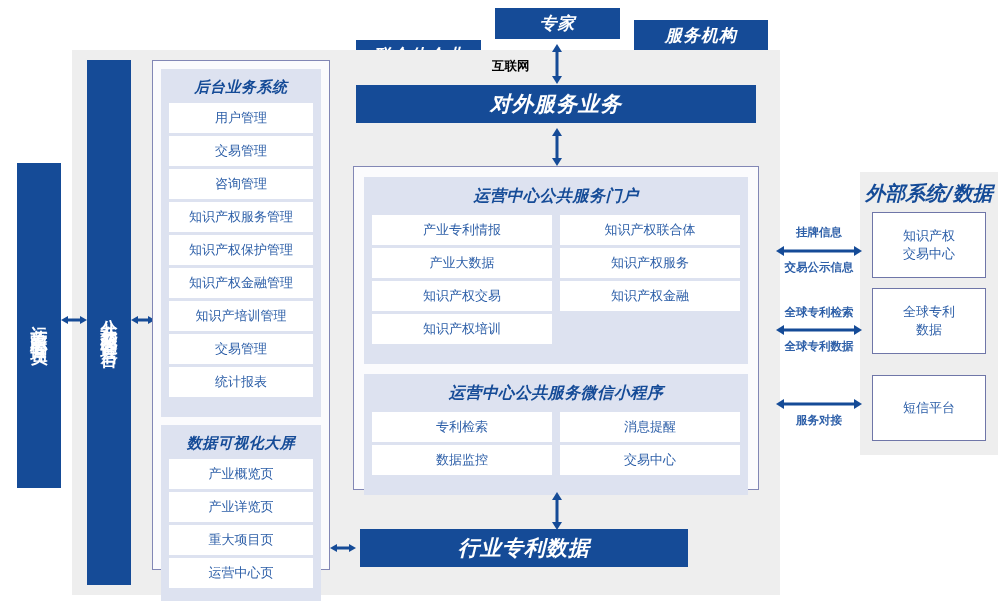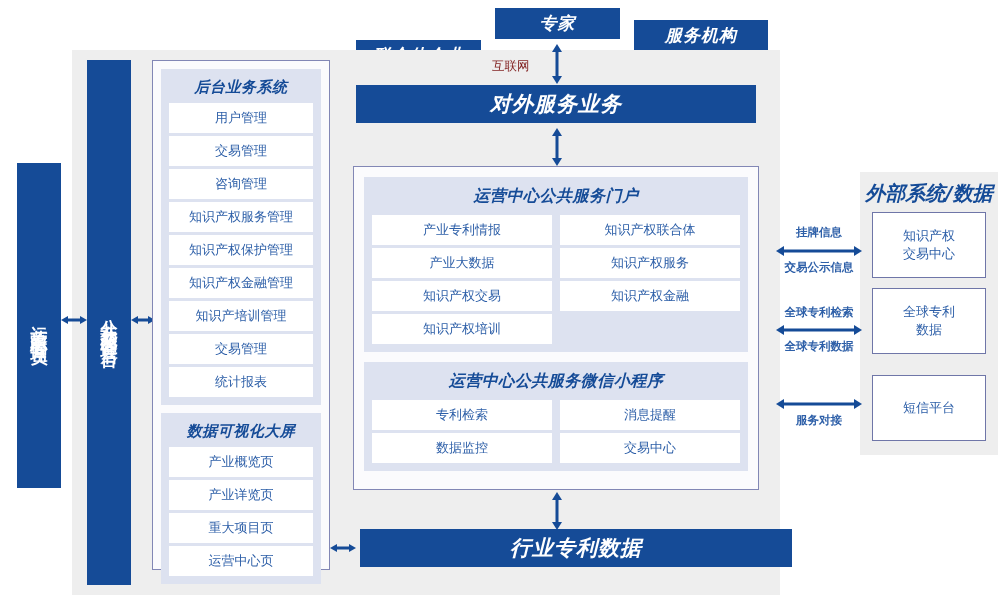--- a/index.html
+++ b/index.html
@@ -54,21 +54,21 @@
 
   
   .wbox {
     background: #fbfbfd;
     border: 1.5px solid #8287b5;
   }
 
   
   .group {
     background: #dde2f0;
-    padding: 6px 8px 8px 8px;
+    padding: 6px 8px 20px 8px;
   }
   .group-title {
     text-align: center;
     color: #154b97;
     font-weight: bold;
     font-style: italic;
     font-size: 15px;
     padding: 3px 0 6px 0;
     letter-spacing: .5px;
   }
@@ -114,23 +114,23 @@
 
   
   .conn-label {
     color: #2d5fa8;
     font-size: 11.5px;
     font-weight: bold;
     white-space: nowrap;
     text-align: center;
   }
   .net-label {
-    color: #7f1d1d;
+    color: #000000;
     font-size: 12.5px;
-    font-weight: normal;
+    font-weight: bold;
     white-space: nowrap;
   }
 
   svg { display: block; overflow: visible; }
 </style>
 </head>
 <body>
 
 <div class="abs blue-block top-actor" style="left:356px; top:8px; width:125px; height:31px;margin-top:32px;">联合体企业</div>
 <div class="abs blue-block top-actor" style="left:495px; top:8px; width:125px; height:31px;">专家</div>
@@ -244,21 +244,21 @@
 </div>
 
 <div class="abs" style="left:549px; top:492px; width:16px; height:38px;">
   <svg width="16" height="38" viewBox="0 0 16 38">
     <line x1="8" y1="5" x2="8" y2="33" stroke="#154b97" stroke-width="3"></line>
     <polygon points="8,0 3,8 13,8" fill="#154b97"></polygon>
     <polygon points="8,38 3,30 13,30" fill="#154b97"></polygon>
   </svg>
 </div>
 
-<div class="abs blue-block wide-bar" style="left:360px; top:529px; width:432px; height:38px;">行业专利数据</div>
+<div class="abs blue-block wide-bar" style="left:360px; top:529px; width:328px; height:38px;">行业专利数据</div>
 
 <div class="abs gray-panel" style="left:860px; top:172px; width:138px; height:283px;"></div>
 
 <div class="abs ext-title" style="left:860px; top:180px; width:138px;">外部系统/数据</div>
 
 <div class="abs ext-box" style="left:872px; top:212px; width:114px; height:66px; white-space:pre-line;">知识产权
 交易中心</div>
 <div class="abs ext-box" style="left:872px; top:288px; width:114px; height:66px; white-space:pre-line;">全球专利
 数据</div>
 <div class="abs ext-box" style="left:872px; top:375px; width:114px; height:66px; white-space:pre-line;">短信平台</div>

